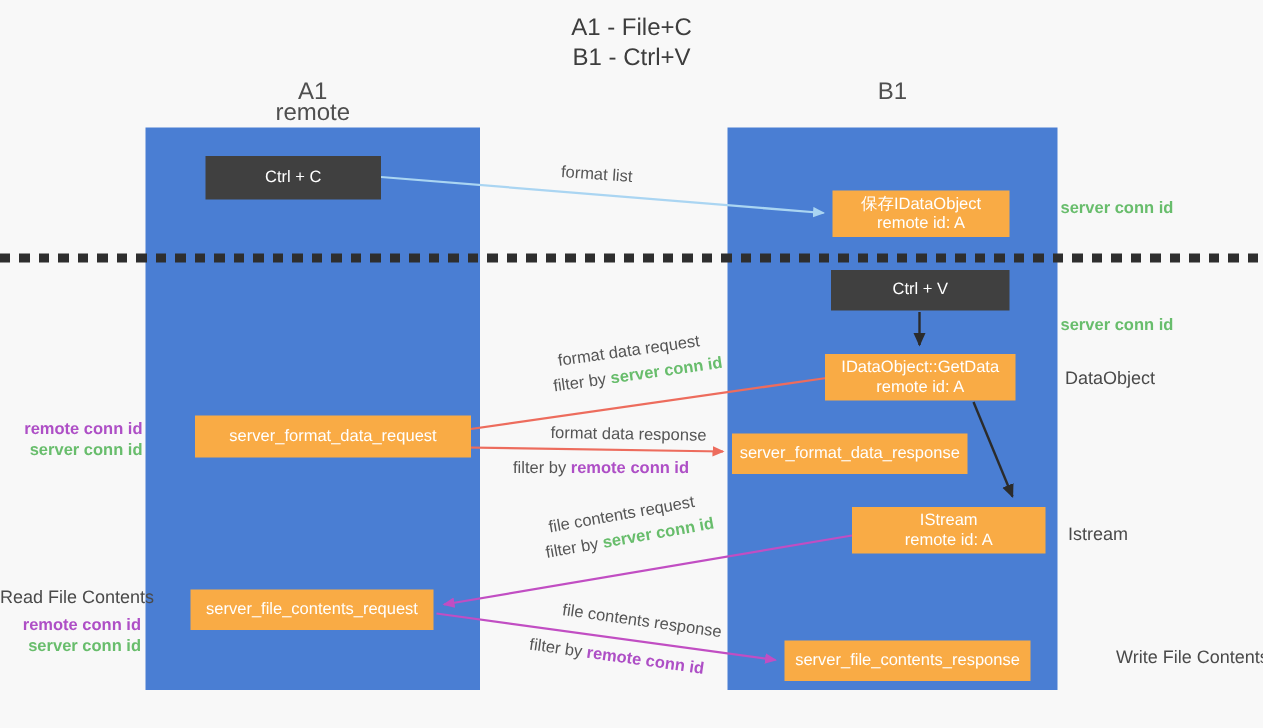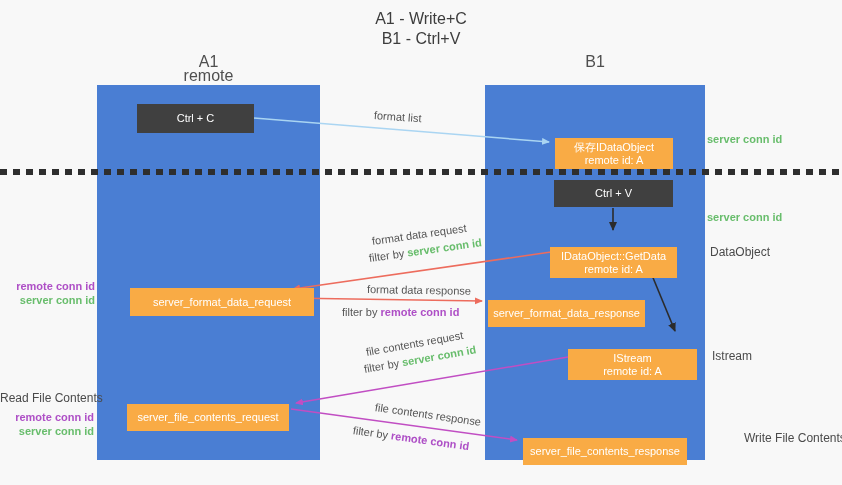--- a/index.html
+++ b/index.html
@@ -21,40 +21,40 @@
   .dashed-divider {
     position:absolute; left:0; top:169px; width:842px; height:6px;
     background:repeating-linear-gradient(90deg,#2e2e2e 0 7px,transparent 7px 13px);
   }
   .node {
     position:absolute; color:#fff; text-align:center; font-size:11px;
     display:flex; flex-direction:column; align-items:center; justify-content:center;
     line-height:13px; white-space:nowrap;
   }
   .node.green  { background:#404040; }
-  .node.orange { background:#f9ab45;margin-top:11px; }
+  .node.orange { background:#f9ab45; }
   .arrow-layer { position:absolute; left:0; top:0; pointer-events:none; }
   .edge-label {
     position:absolute; font-size:11px; color:#555; white-space:nowrap;
     transform-origin:left center;
   }
   .key-green  { color:#68bd6c; font-weight:bold; }
   .key-purple { color:#ae4fc6; font-weight:bold; }
   .side-label { position:absolute; font-size:12px; color:#4a4a4a; white-space:nowrap; }
   .side-green  { color:#68bd6c; font-weight:bold; font-size:11px; }
   .side-purple { color:#ae4fc6; font-weight:bold; font-size:11px; }
   .left-group { position:absolute; left:0; width:95px; text-align:right; line-height:14px; }
 </style>
 </head>
 <body>
 
 <div class="canvas">
 
   <div class="title">
-    <div>A1 - Write+C</div>
+    <div>A1 - File+C</div>
     <div>B1 - Ctrl+V</div>
   </div>
 
   <div class="col-header" style="left:97px;width:223px;">
     <div>A1</div>
     <div>remote</div>
   </div>
   <div class="col-header" style="left:485px;width:220px;">
     <div>B1</div>
   </div>

